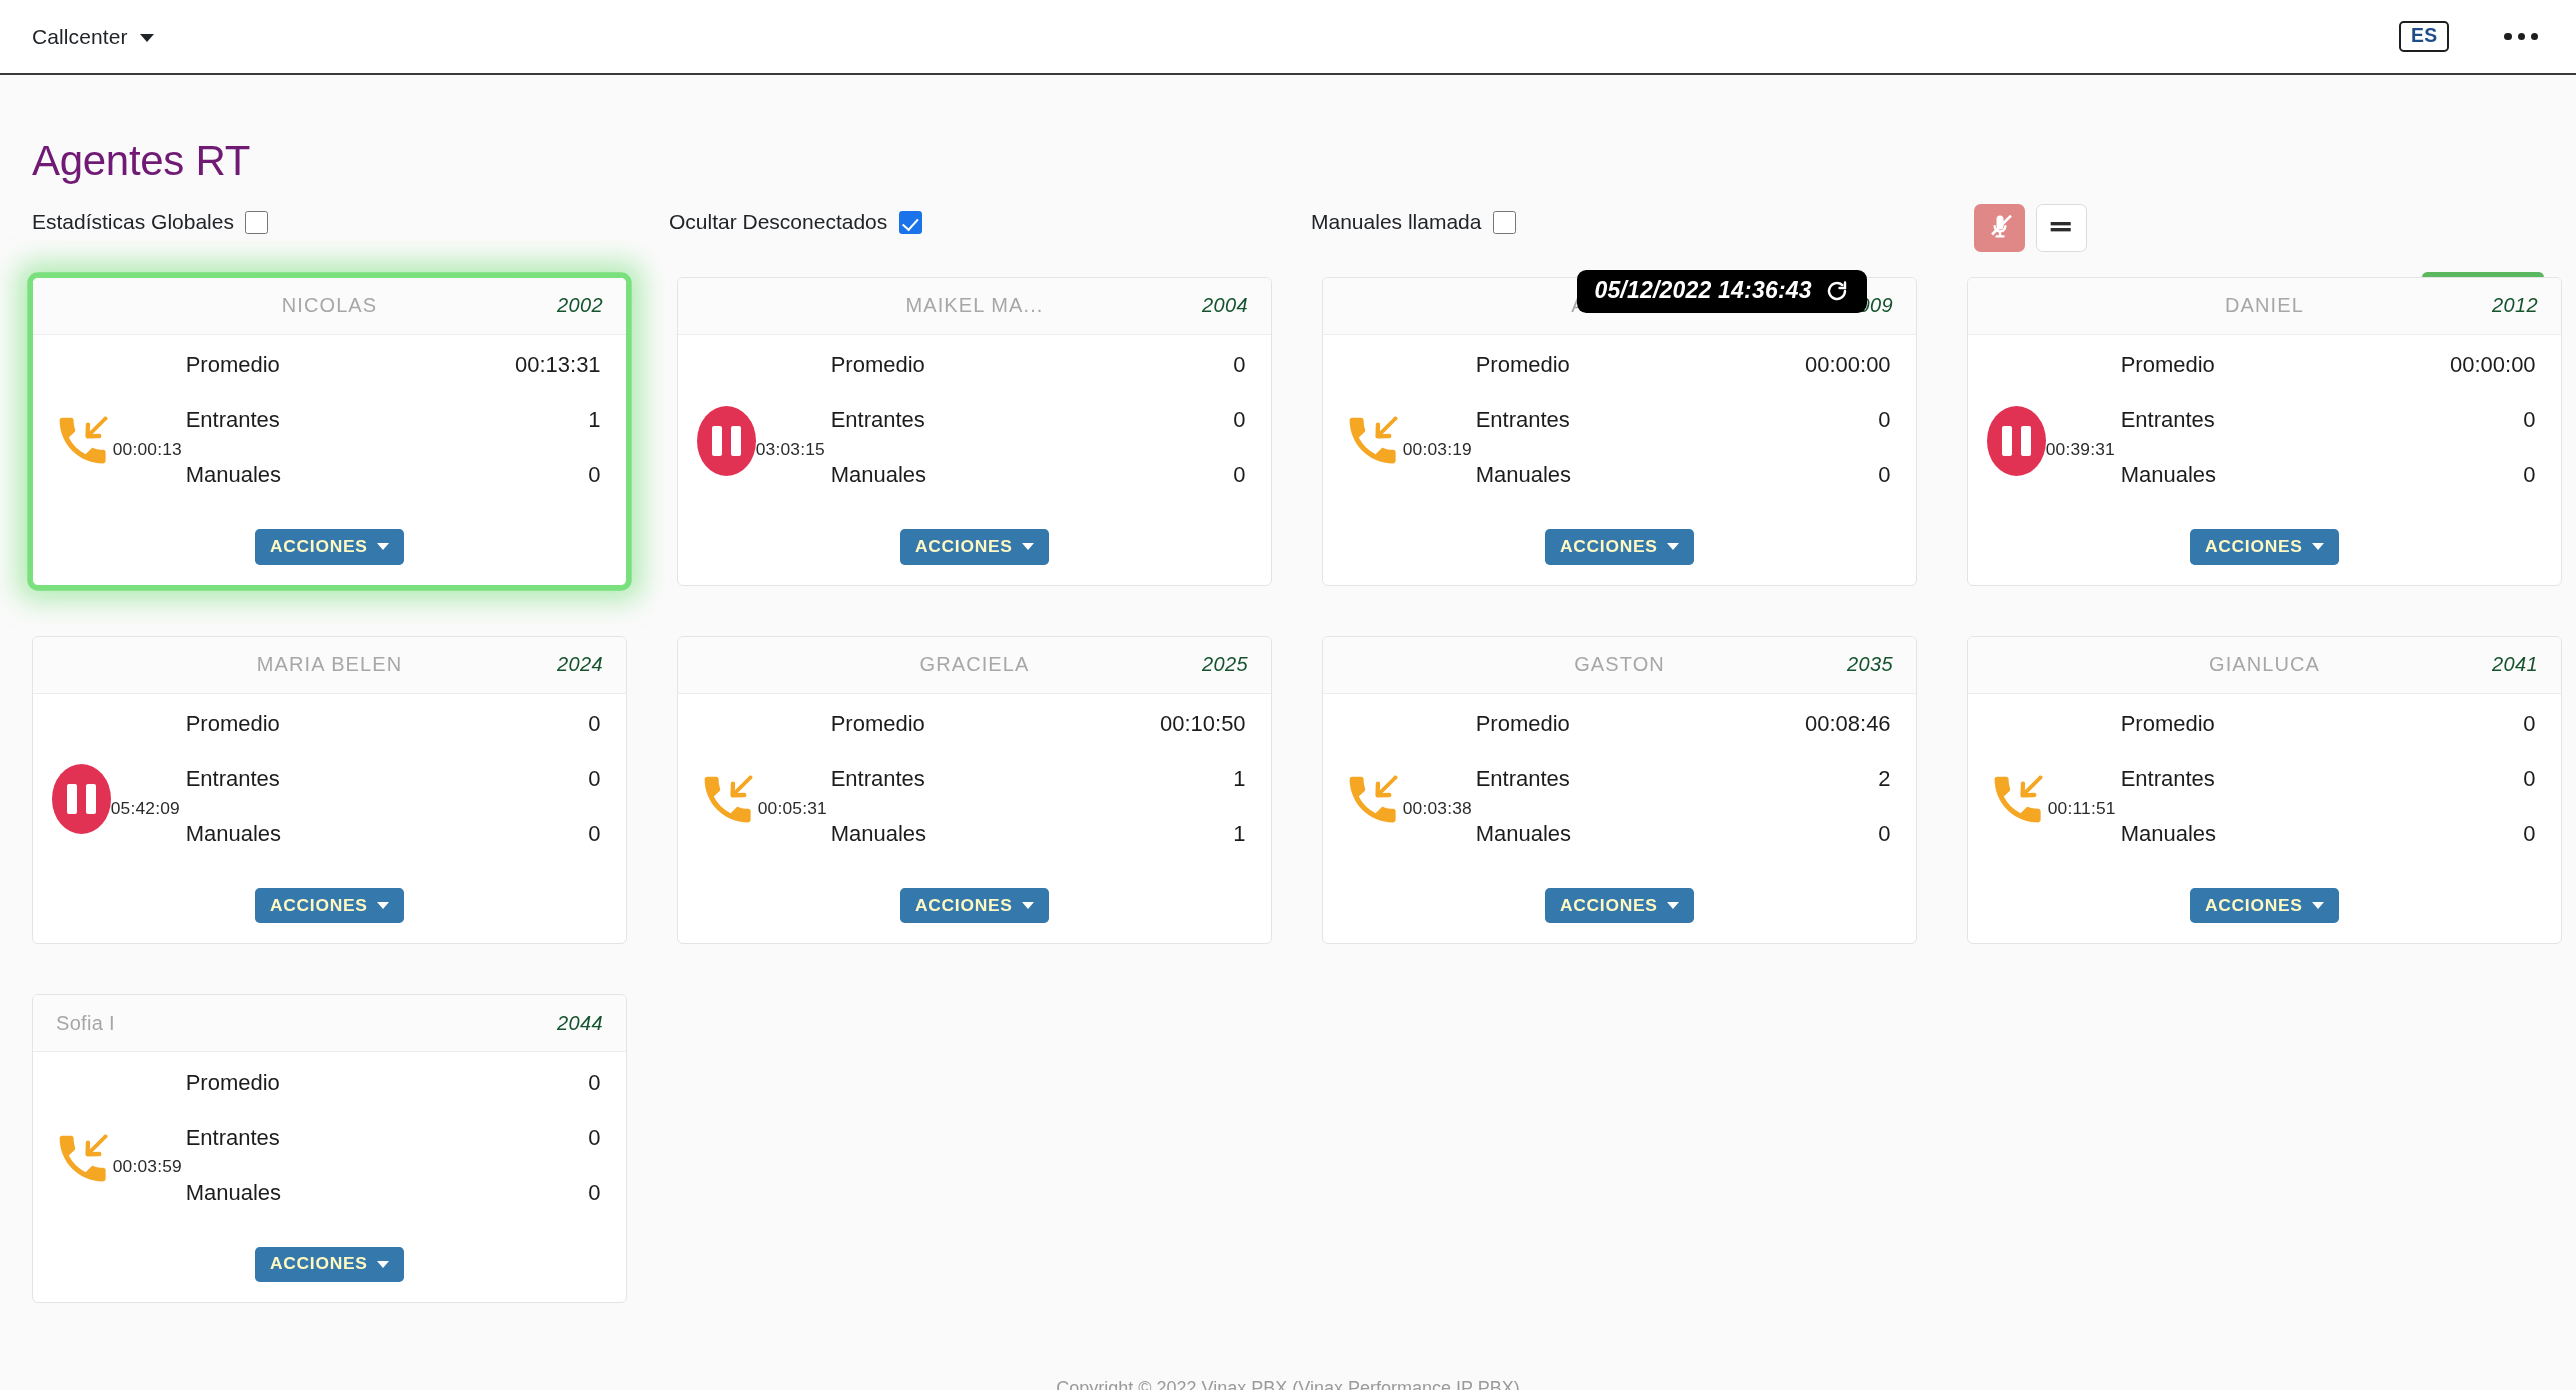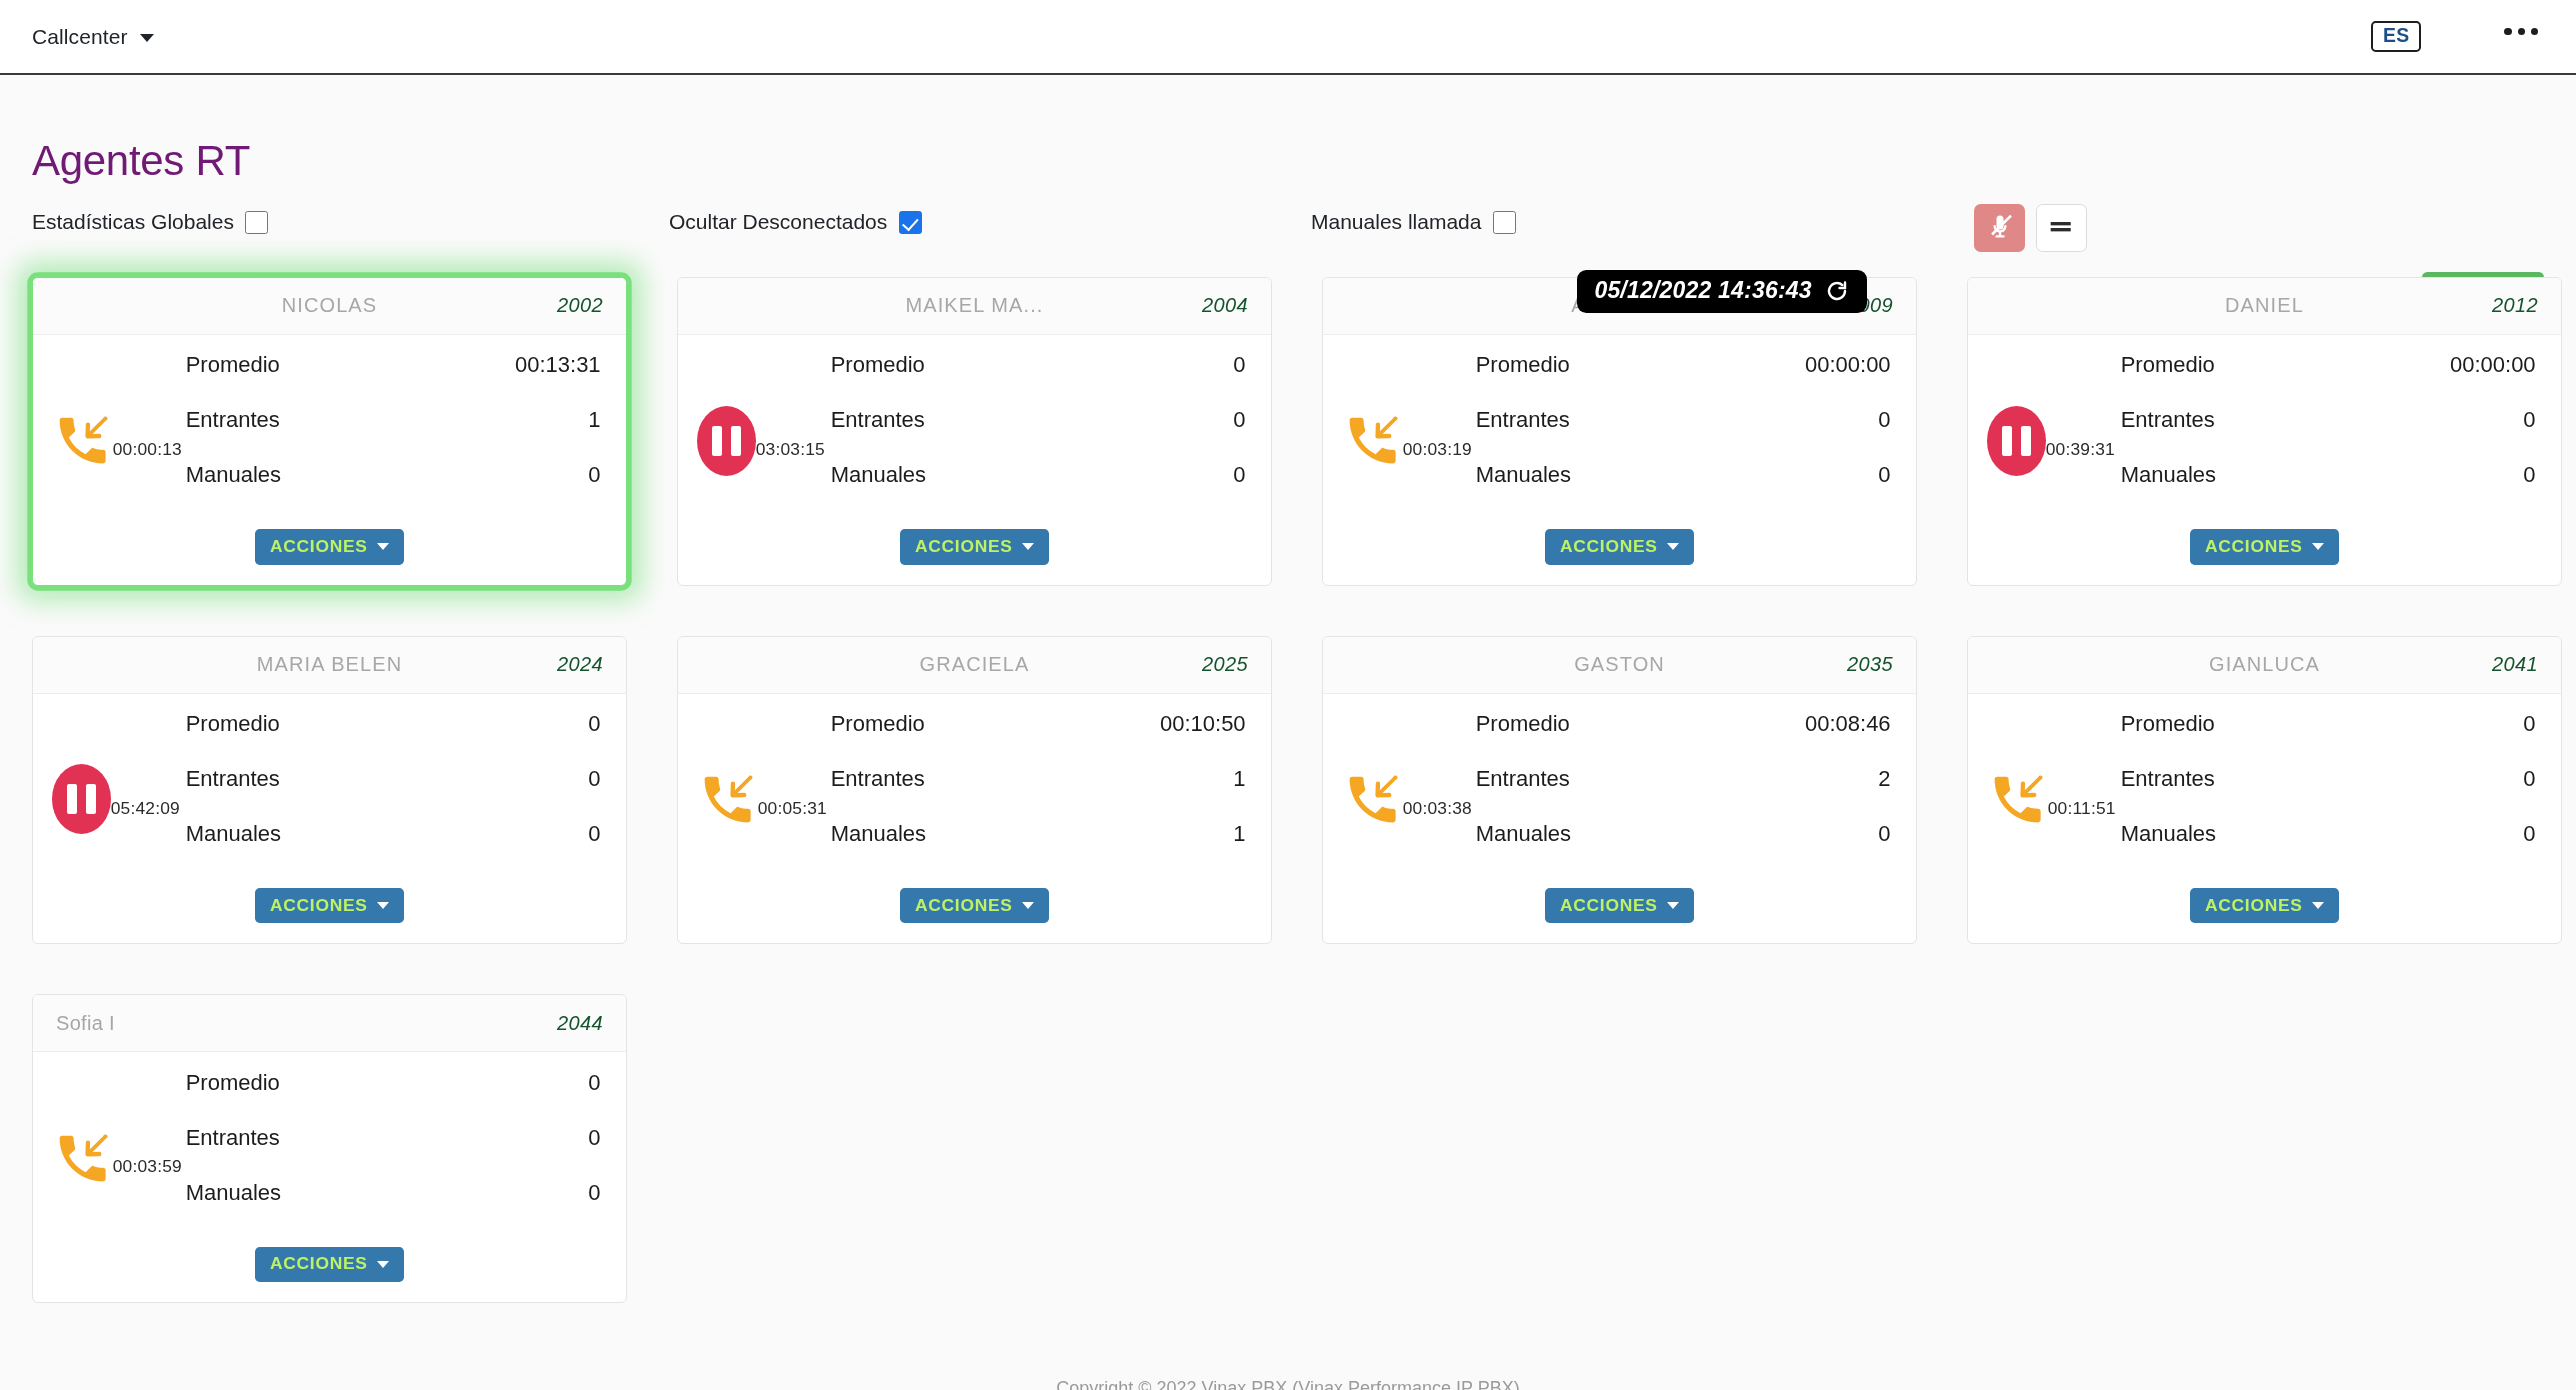--- a/index.html
+++ b/index.html
@@ -39,22 +39,22 @@
   .chev-down {
     width: 0; height: 0;
     border-left: 7.4px solid transparent;
     border-right: 7.4px solid transparent;
     border-top: 8.7px solid #212529;
     margin-top: 2.7px;
   }
   .topbar-right {
     margin-left: auto;
     display: flex;
-    align-items: flex-start;
-    gap: 80px;
+    align-items: center;
+    gap: 52px;
   }
   .lang-btn {
     border: 2.7px solid #1e1e1e;
     border-radius: 4.7px;
     background: #fff;
     padding: 3.3px 10px 4px;
     font-size: 19.4px;
     font-weight: bold;
     color: #1d4e89;
     letter-spacing: 0.3px;
@@ -284,21 +284,21 @@
   .stat-label { font-size: 22px; color: #1c1c1c; }
   .stat-value { font-size: 22px; color: #1c1c1c; }
 
   .card-foot {
     display: flex;
     justify-content: center;
     padding: 12px 0 20px;
   }
   .acciones-btn {
     background: #3579ac;
-    color: #bef264;
+    color: #fef9c3;
     border: none;
     border-radius: 4.7px;
     font-size: 17.4px;
     font-weight: bold;
     letter-spacing: 0.7px;
     padding: 8.7px 14.7px 9.4px;
     display: inline-flex;
     align-items: center;
     gap: 9.4px;
     cursor: pointer;

